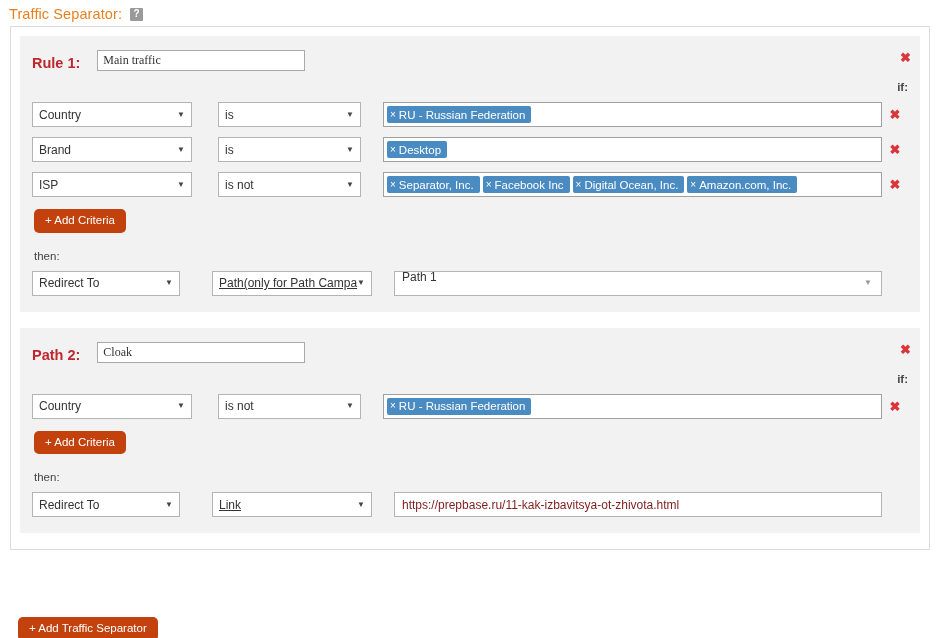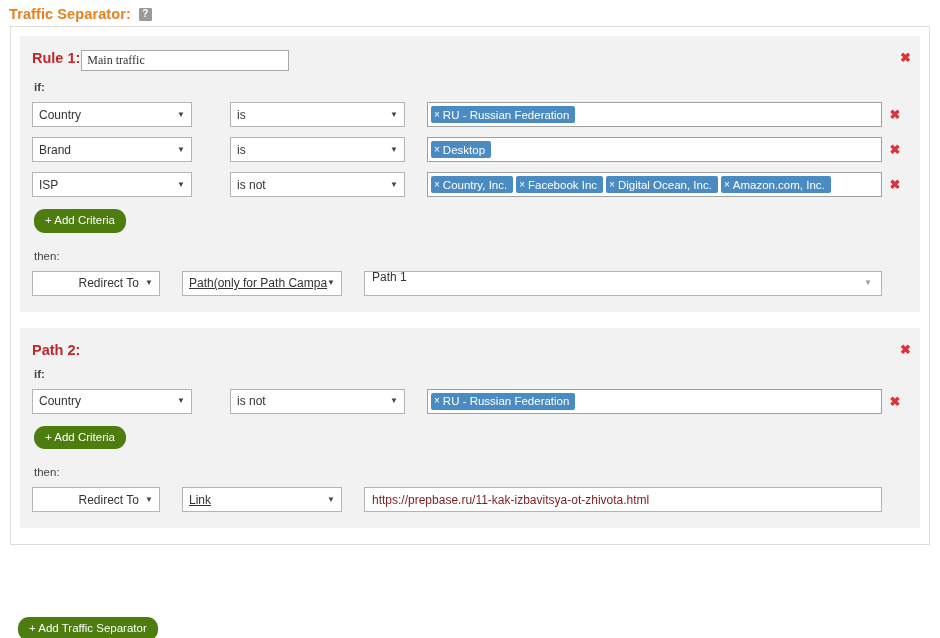--- a/index.html
+++ b/index.html
@@ -21,21 +21,21 @@
   .page-title-bar {
     height: 24px;
     padding: 4px 0 0 9px;
     box-sizing: border-box;
     display: flex;
     align-items: center;
     gap: 8px;
   }
   .page-title {
     font-size: 14.5px;
-    font-weight: bold;
+    font-weight: normal;
     color: #e8801f;
     letter-spacing: .1px;
   }
   .help-badge {
     display: inline-flex;
     align-items: center;
     justify-content: center;
     width: 13px;
     height: 13px;
     background: #9a9a9a;
@@ -64,22 +64,22 @@
   .rule-panel {
     position: relative;
     background: #f2f2f2;
     padding: 14px 12px 16px 12px;
     margin-bottom: 16px;
     box-sizing: border-box;
   }
 
   .rule-head {
     display: flex;
-    align-items: flex-start;
-    gap: 1px;
+    align-items: flex-end;
+    gap: 17px;
     margin-bottom: 10px;
   }
   .rule-label {
     font-size: 14.5px;
     font-weight: bold;
     color: #c0272d;
     white-space: nowrap;
   }
   .rule-name-input {
     width: 208px;
@@ -92,20 +92,21 @@
     color: #333333;
     padding: 0 5px;
     outline: none;
   }
 
   .cond-label {
     font-size: 11.5px;
     font-weight: bold;
     color: #444444;
     margin: 0 0 9px 2px;
+    text-align: right;
   }
 
   
   .criteria-row {
     display: flex;
     align-items: center;
     margin-bottom: 10px;
   }
 
   .sel {
@@ -126,22 +127,22 @@
   }
   .sel .caret {
     position: absolute;
     right: 6px;
     top: 50%;
     transform: translateY(-50%);
     font-size: 8px;
     color: #444444;
     line-height: 1;
   }
-  .sel-field  { width: 160px; margin-right: 38px; }
-  .sel-op     { width: 175px; margin-right: 22px; }
+  .sel-field  { width: 160px; margin-right: 26px; }
+  .sel-op     { width: 143px; margin-right: 22px; }
 
   
   .tagbox {
     flex: 1;
     height: 25px;
     box-sizing: border-box;
     border: 1px solid #a0a0a0;
     background: #ffffff;
     display: flex;
     align-items: center;
@@ -189,45 +190,45 @@
     color: #d9353a;
     font-size: 13px;
     font-weight: bold;
     cursor: pointer;
     user-select: none;
   }
 
   
   .btn-green {
     display: inline-block;
-    background: #4d7c0f;
+    background: #c2410c;
     color: #ffffff;
     border: none;
     font-family: "Liberation Sans", sans-serif;
     font-size: 11.5px;
     padding: 6px 11px;
-    border-radius: 11px;
+    border-radius: 5px;
     cursor: pointer;
     line-height: 1;
   }
   .add-criteria-wrap { margin: 12px 0 0 2px; }
 
   .then-label {
     font-size: 11.5px;
     font-weight: normal;
     color: #444444;
     margin: 17px 0 9px 2px;
   }
 
   
   .then-row {
     display: flex;
     align-items: center;
   }
-  .sel-action  { width: 128px; margin-right: 22px; justify-content: flex-end; }
+  .sel-action  { width: 148px; margin-right: 32px; }
   .sel-target-wide { width: 160px; margin-right: 22px; text-decoration: underline; }
 
   .select2-like {
     flex: 1;
     height: 25px;
     box-sizing: border-box;
     border: 1px solid #b4b4b4;
     background: #ffffff;
     display: flex;
     align-items: center;
@@ -330,21 +331,21 @@
         <span>ISP</span>
         <span class="caret">▼</span>
       </div>
       <div class="sel sel-op">
         <span>is not</span>
         <span class="caret">▼</span>
       </div>
       <div class="tagbox">
         <span class="tag">
           <span class="tag-x">×</span>
-          <span>Country, Inc.</span>
+          <span>Separator, Inc.</span>
         </span>
         <span class="tag">
           <span class="tag-x">×</span>
           <span>Facebook Inc</span>
         </span>
         <span class="tag">
           <span class="tag-x">×</span>
           <span>Digital Ocean, Inc.</span>
         </span>
         <span class="tag">
@@ -375,20 +376,21 @@
         <span class="caret2">▼</span>
       </div>
     </div>
   </div>
 
   <div class="rule-panel">
     <span class="panel-del">✖</span>
 
     <div class="rule-head">
       <span class="rule-label">Path 2:</span>
+      <input class="rule-name-input" type="text" value="Cloak" style="">
     </div>
 
     <div class="cond-label">if:</div>
 
     <div class="criteria-row">
       <div class="sel sel-field">
         <span>Country</span>
         <span class="caret">▼</span>
       </div>
       <div class="sel sel-op">

